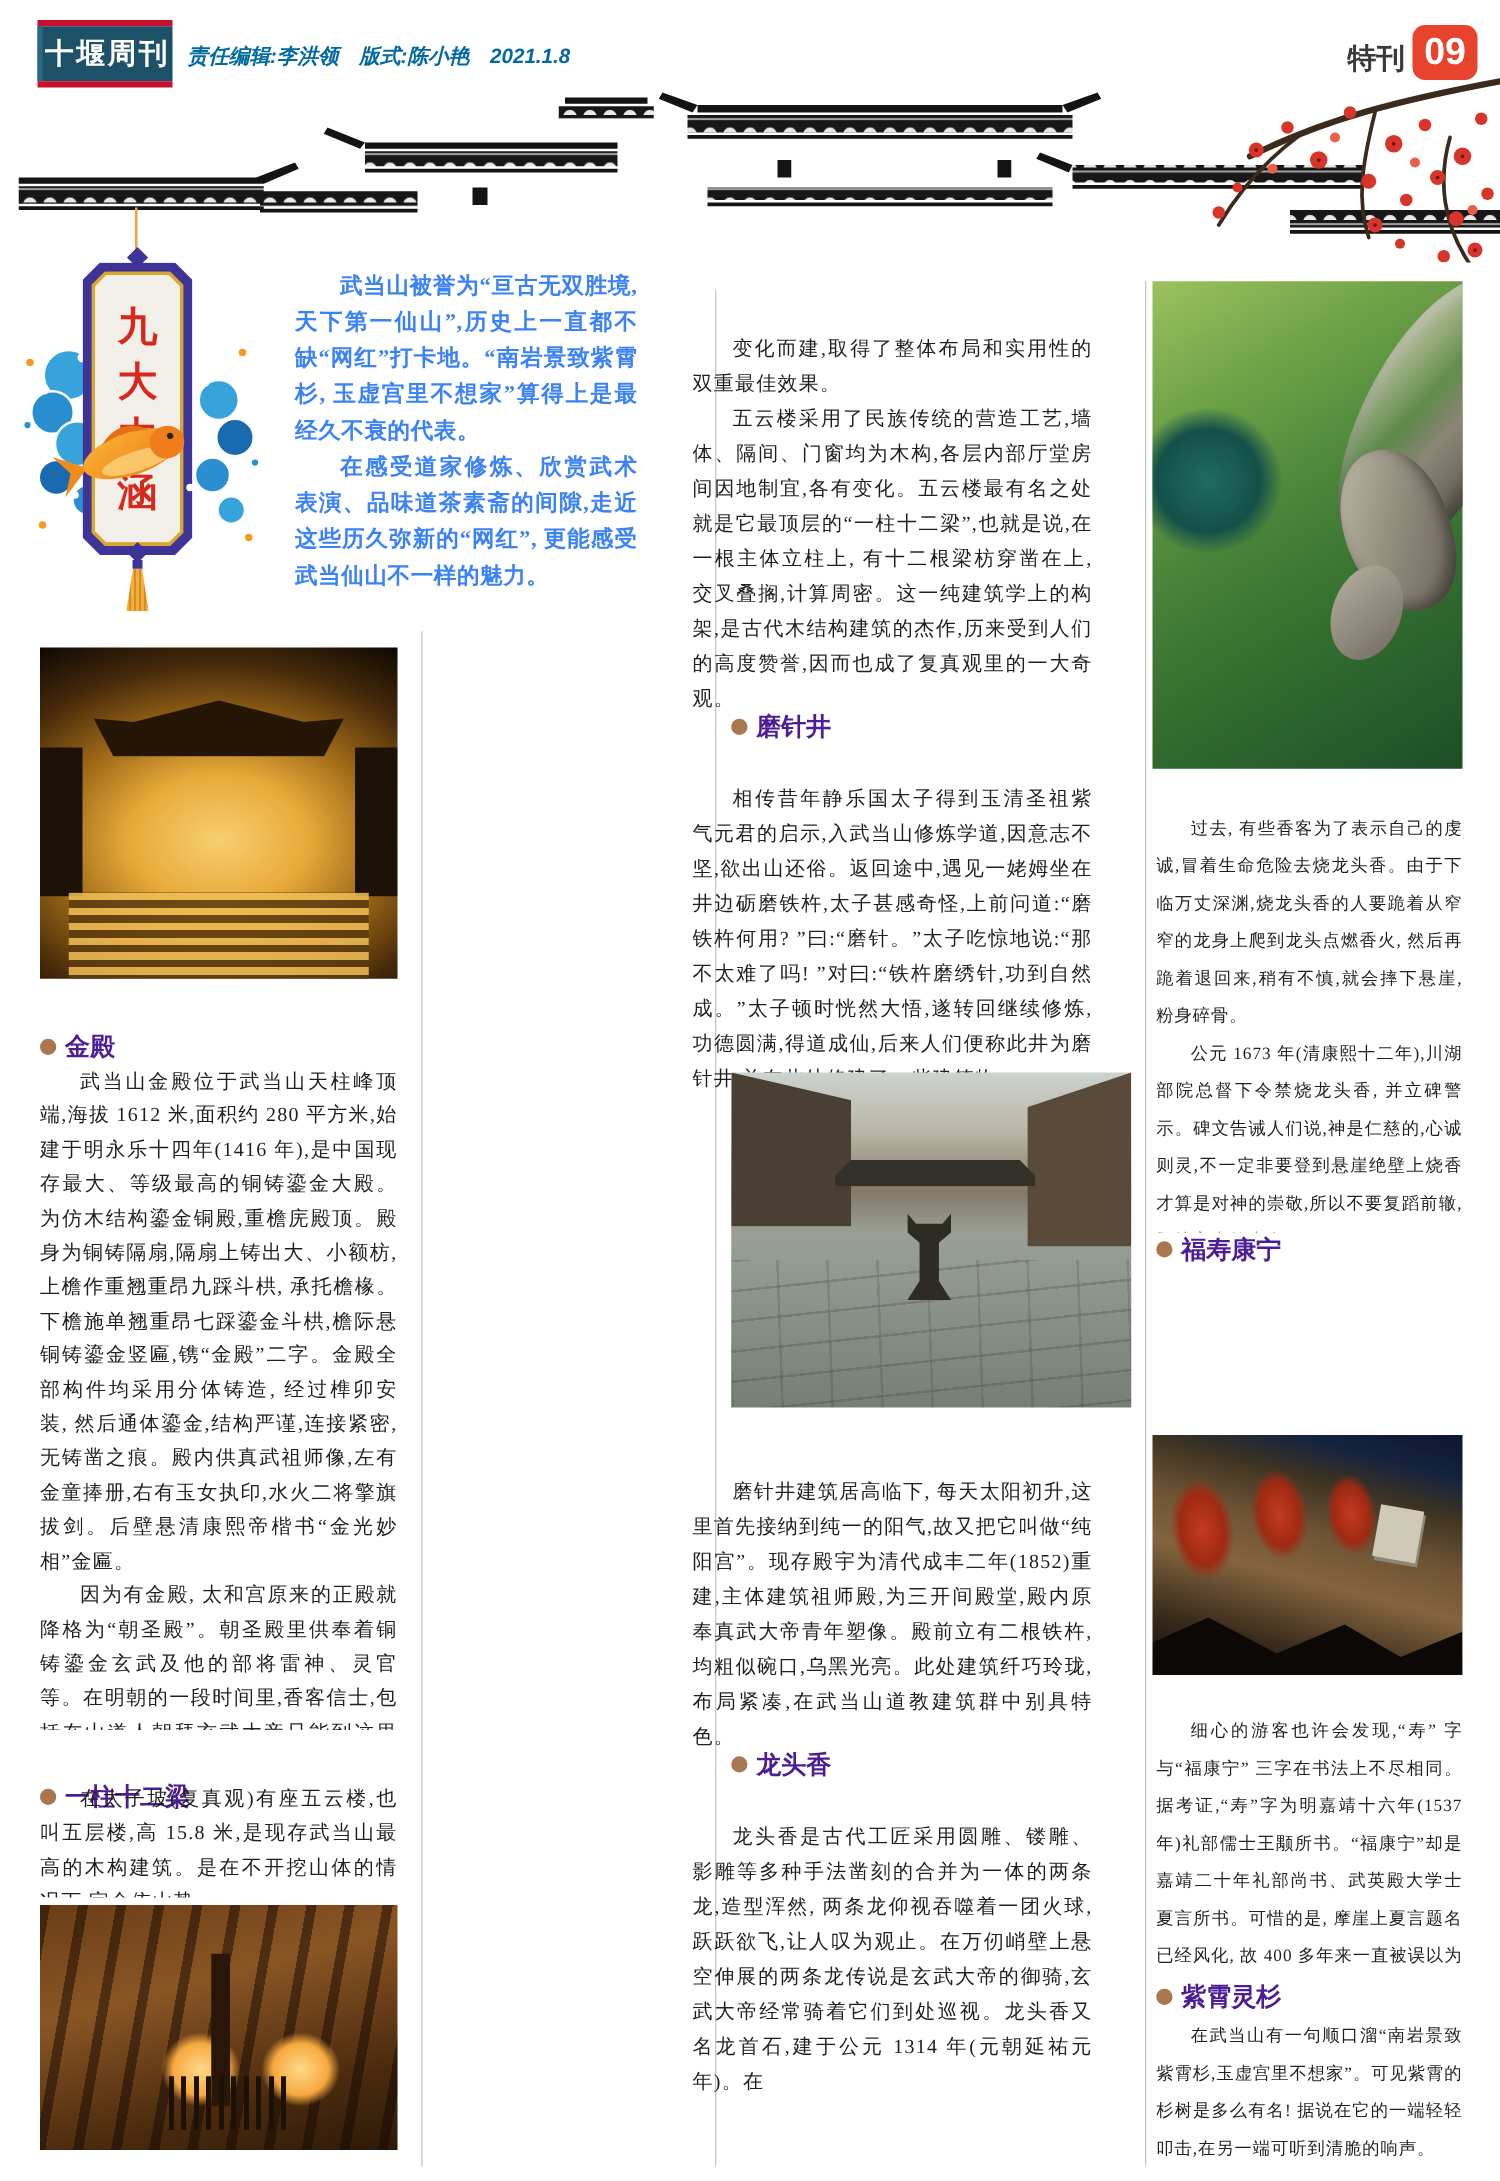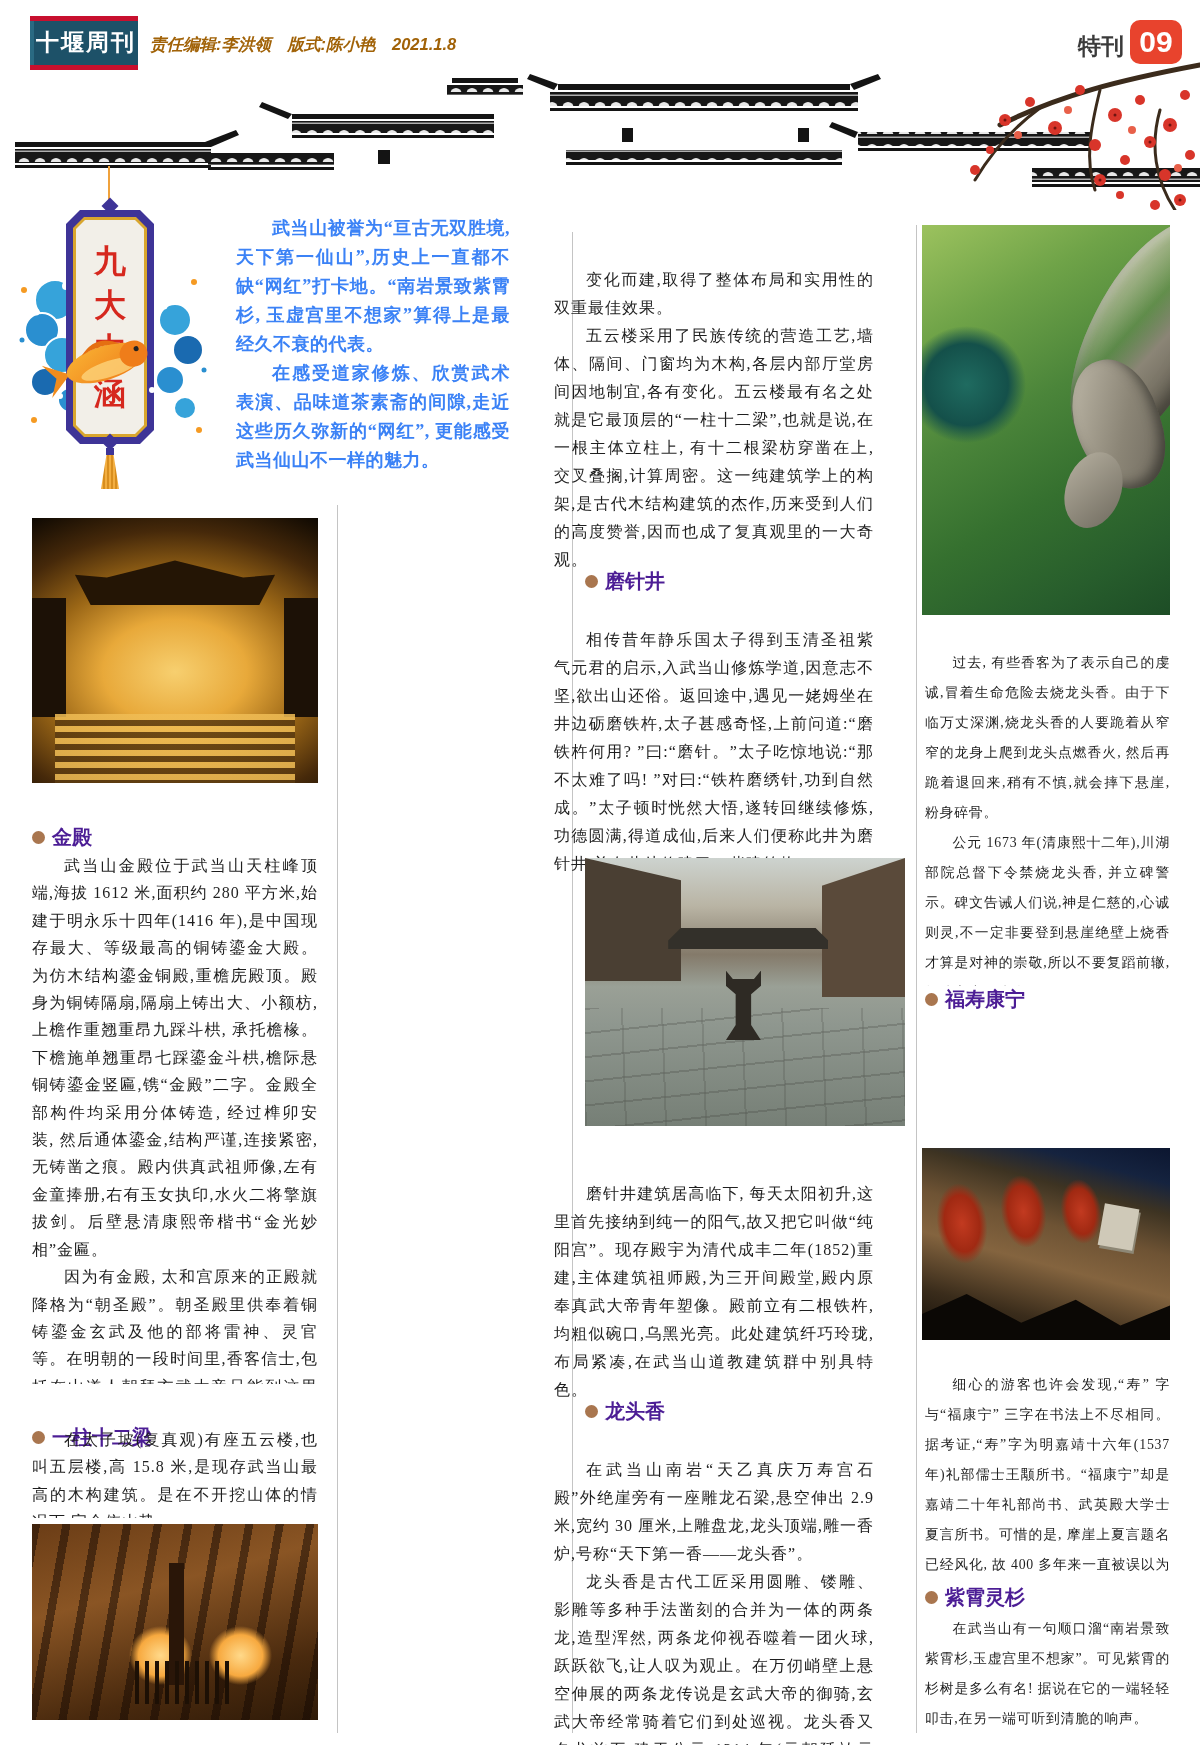--- a/index.html
+++ b/index.html
@@ -5,21 +5,21 @@
   html,body{margin:0;padding:0;background:#e8e8e8;}
   .page{position:relative;width:1200px;height:1745px;margin:0 auto;background:#ffffff;overflow:hidden;
         font-family:"Liberation Serif",serif;color:#1f1f1f;}
   
   .logo{position:absolute;left:30px;top:16px;width:108px;}
   .logo-bar{height:5px;background:#c8102e;}
   .logo-box{background:#1d5168;color:#ffffff;text-align:center;padding:6px 0 7px 0;
             font-family:"Liberation Serif",serif;font-weight:bold;font-size:23px;letter-spacing:2px;
             border-left:4px solid #2a6a82;}
   .editor-line{position:absolute;left:150px;top:34px;font-family:"Liberation Sans",sans-serif;
-               font-weight:bold;font-style:italic;font-size:16.5px;color:#a16207;}
+               font-weight:bold;font-style:italic;font-size:16.5px;color:#0369a1;}
   .edition-label{position:absolute;left:1078px;top:31px;font-family:"Liberation Sans",sans-serif;
                  font-weight:bold;font-size:23px;color:#3a3a3a;}
   .page-badge{position:absolute;left:1130px;top:20px;width:52px;height:44px;background:#e8432d;
               border-radius:10px;color:#fff;font-family:"Liberation Sans",sans-serif;font-weight:bold;
               font-size:30px;display:flex;align-items:center;justify-content:center;}
   
   .roofline{position:absolute;left:0;top:50px;width:1200px;height:160px;}
   
   .hang-string{position:absolute;left:108px;top:166px;width:2px;height:48px;background:#f0a23c;}
   .plaque{position:absolute;left:66px;top:210px;width:88px;height:234px;background:#3e3497;
@@ -350,21 +350,20 @@
 
   <div class="tx c2" style="top:1152px;height:238px;">
     <p>磨针井建筑居高临下, 每天太阳初升,这里首先接纳到纯一的阳气,故又把它叫做“纯阳宫”。现存殿宇为清代成丰二年(1852)重建,主体建筑祖师殿,为三开间殿堂,殿内原奉真武大帝青年塑像。殿前立有二根铁杵,均粗似碗口,乌黑光亮。此处建筑纤巧玲珑,布局紧凑,在武当山道教建筑群中别具特色。</p>
   </div>
 
   <div class="sec" style="left:585px;top:1398px;">
     <span class="dot"></span>
     <span class="sec-t">龙头香</span>
   </div>
   <div class="tx c2" style="top:1428px;height:317px;">
-    <p>在武当山南岩“天乙真庆万寿宫石殿”外绝崖旁有一座雕龙石梁,悬空伸出 2.9 米,宽约 30 厘米,上雕盘龙,龙头顶端,雕一香炉,号称“天下第一香——龙头香”。</p>
     <p>龙头香是古代工匠采用圆雕、镂雕、影雕等多种手法凿刻的合并为一体的两条龙,造型浑然, 两条龙仰视吞噬着一团火球,跃跃欲飞,让人叹为观止。在万仞峭壁上悬空伸展的两条龙传说是玄武大帝的御骑,玄武大帝经常骑着它们到处巡视。龙头香又名龙首石,建于公元 1314 年(元朝延祐元年)。在</p>
   </div>
 
   <div class="photo ph4">
     <div class="water"></div>
     <div class="drg1"></div>
     <div class="drg2"></div>
     <div class="drg3"></div>
   </div>
 

